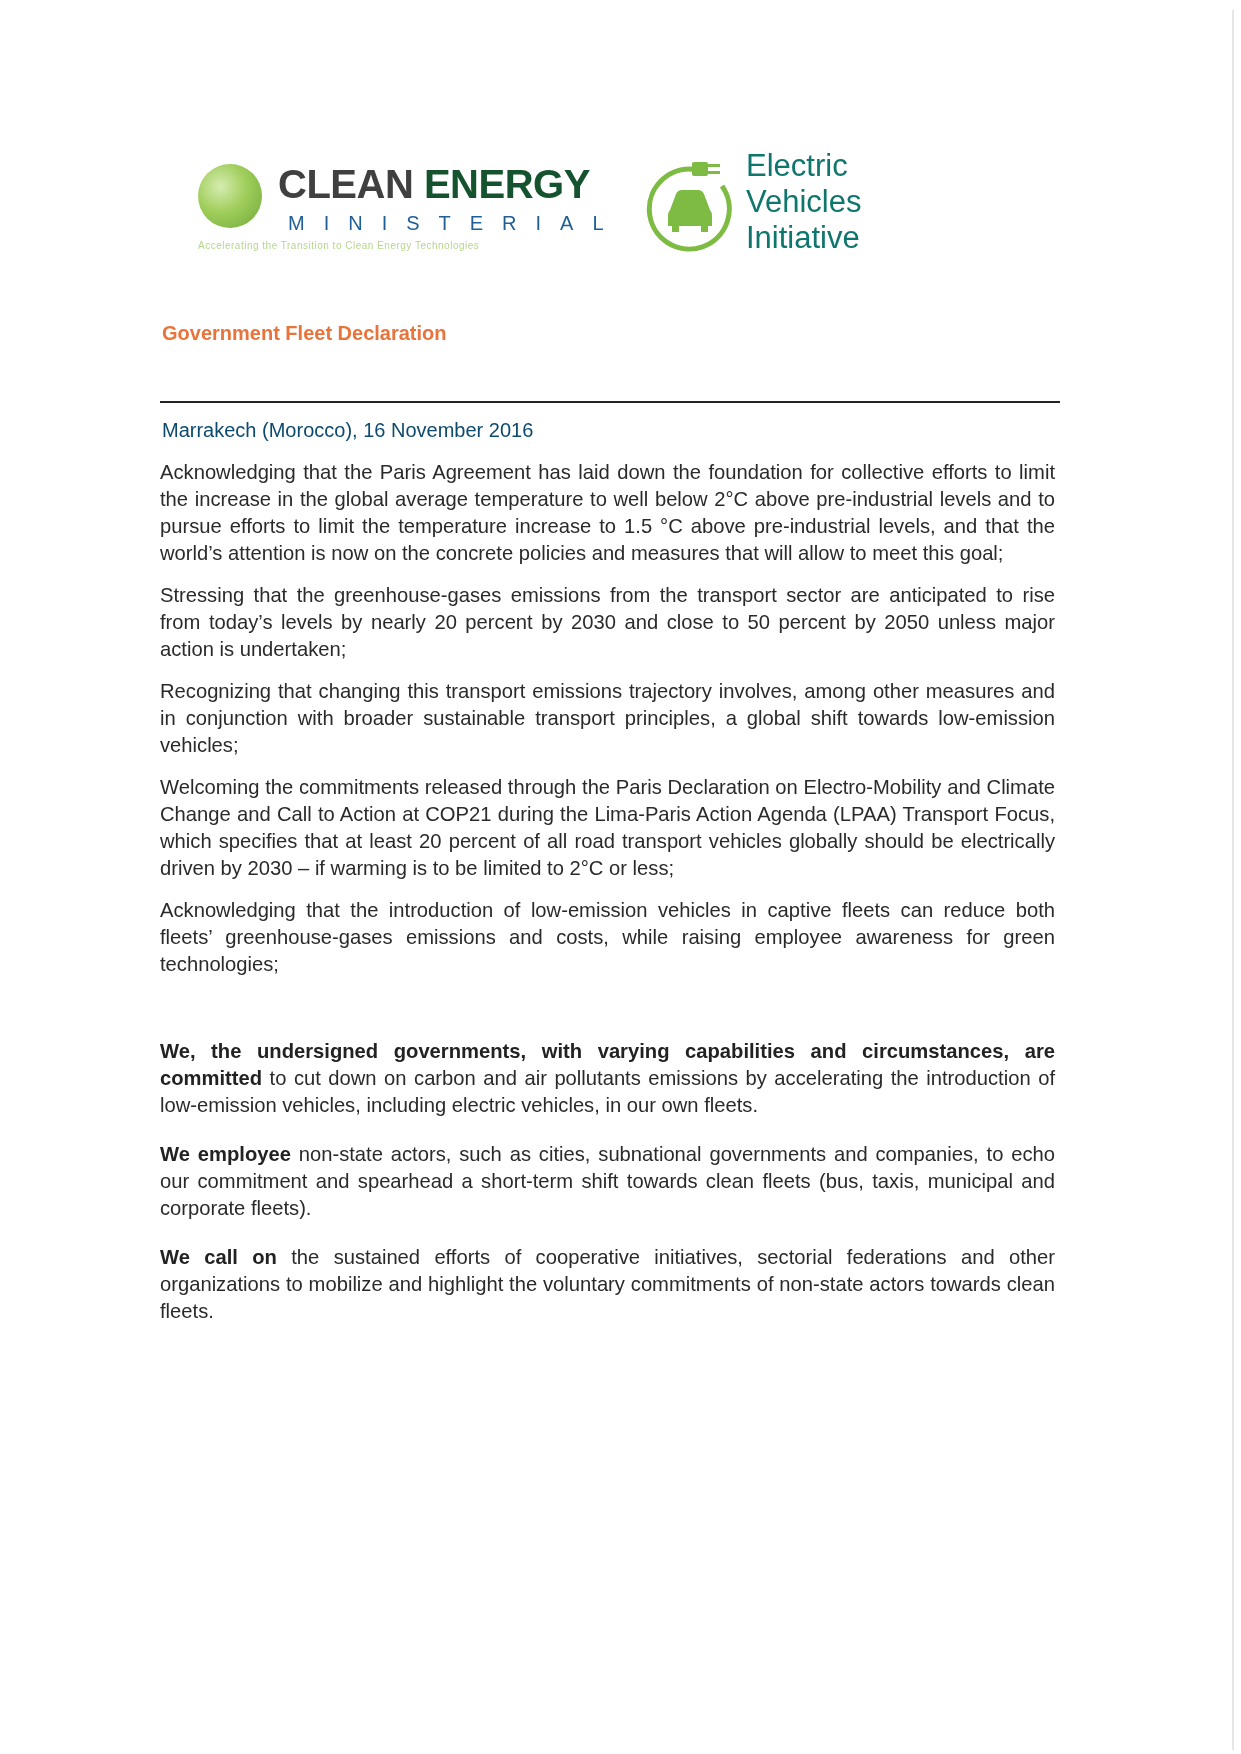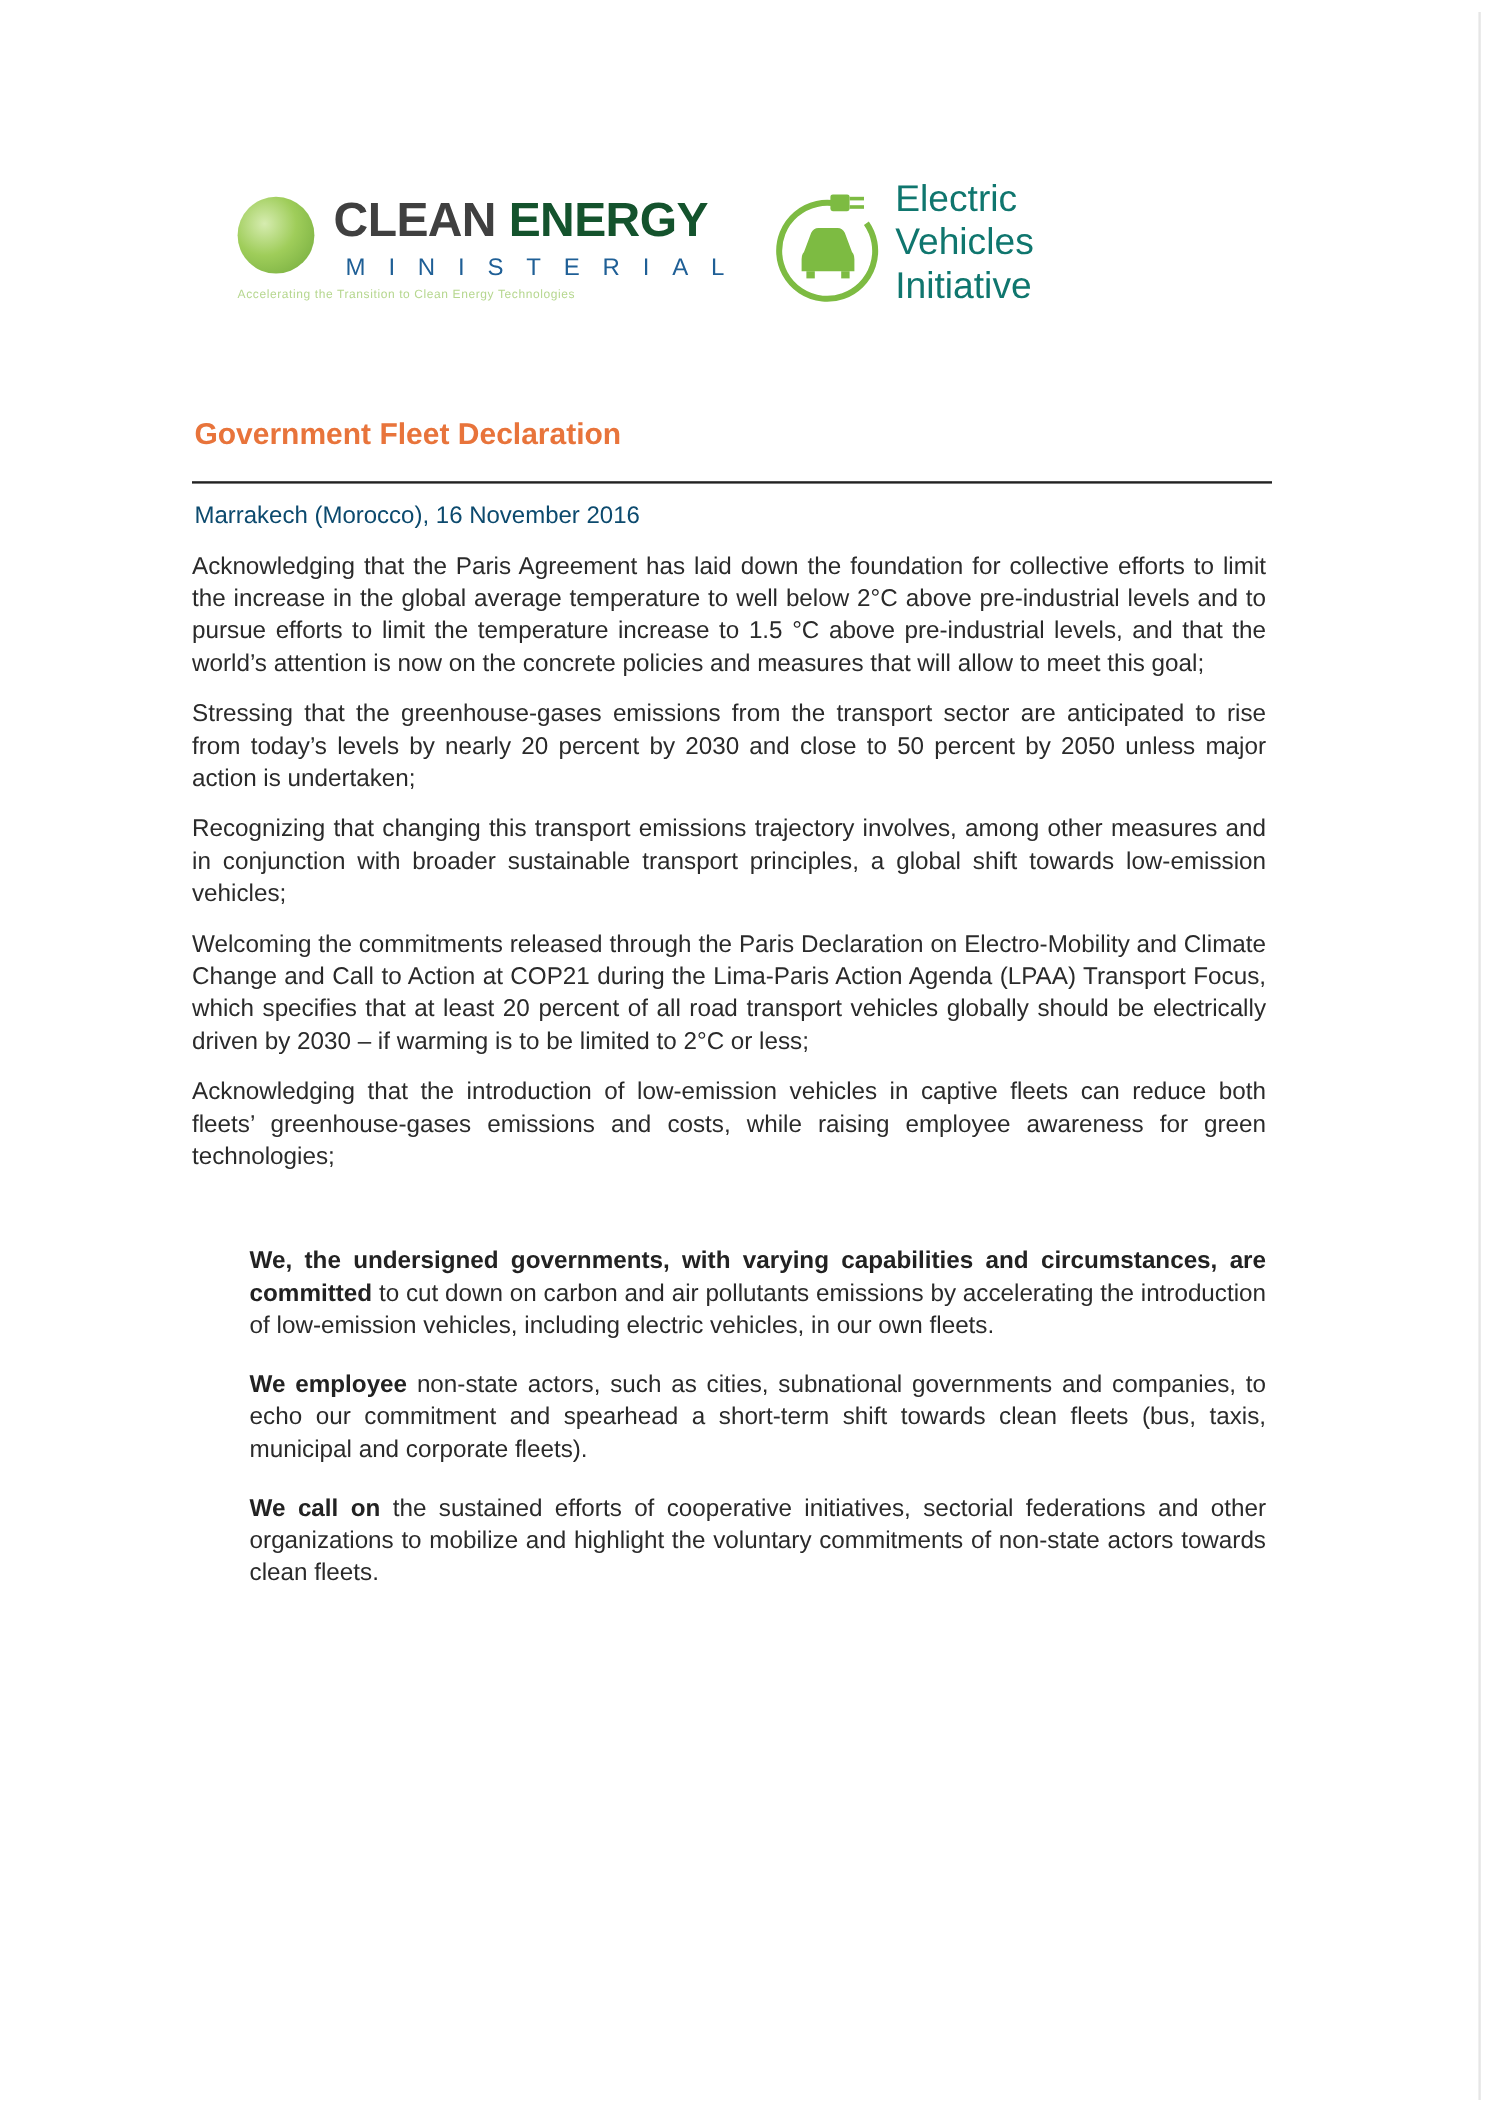--- a/index.html
+++ b/index.html
@@ -10,27 +10,27 @@
   .globe { position:absolute; left:2px; top:4px; width:64px; height:64px; border-radius:50%;
            background:radial-gradient(circle at 35% 35%, #d6ecb0 0%, #9fcd5a 45%, #6fa83a 100%); }
   .cem-title { position:absolute; left:82px; top:2px; font-size:40px; font-weight:bold; letter-spacing:-0.5px; white-space:nowrap; }
   .cem-clean { color:#404040; }
   .cem-energy { color:#14532d; }
   .cem-min { position:absolute; left:92px; top:52px; font-size:20px; letter-spacing:19px; color:#1f5f96; white-space:nowrap; }
   .cem-tag { position:absolute; left:2px; top:80px; font-size:10px; color:#b6d78f; white-space:nowrap; letter-spacing:0.5px; }
   .evi-logo { position:absolute; left:646px; top:148px; width:240px; height:120px; }
   .evi-icon { position:absolute; left:0; top:8px; width:88px; height:96px; }
   .evi-text { position:absolute; left:100px; top:0; font-size:31px; line-height:36px; color:#0f766e; }
-  .doc-title { position:absolute; left:162px; top:348px; font-size:25px; font-weight:bold; color:#e8743b; }
+  .doc-title { position:absolute; left:162px; top:322px; font-size:20px; font-weight:bold; color:#e8743b; }
   .rule { position:absolute; left:160px; top:401px; width:900px; height:2px; background:#222; }
   .place-date { position:absolute; left:162px; top:419px; font-size:20px; color:#0c4a6e; }
   .body { position:absolute; left:160px; top:459px; width:895px; font-size:20.2px; line-height:27px; color:#2a2a2a; text-align:justify; }
   .body p { margin:0 0 15px 0; }
   .body p.gap { margin-top:60px; }
-  .body p.res { margin-bottom:22px;margin-left:48px; }
+  .body p.res { margin-bottom:22px; }
   .body b { font-weight:bold; color:#222; }
 </style>
 </head>
 <body>
 
 <div class="edge"></div>
 
 <div class="cem-logo">
   <div class="globe"></div>
   <div class="cem-title">

